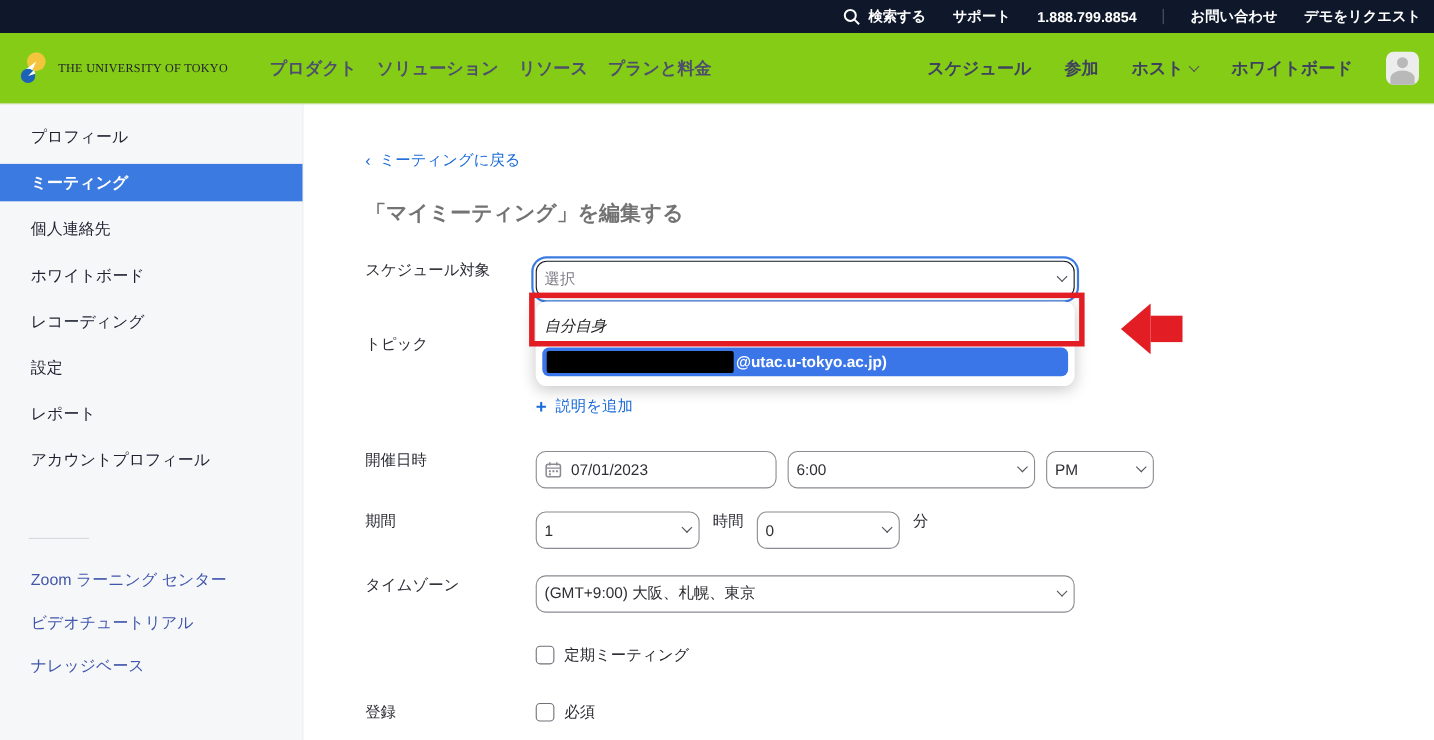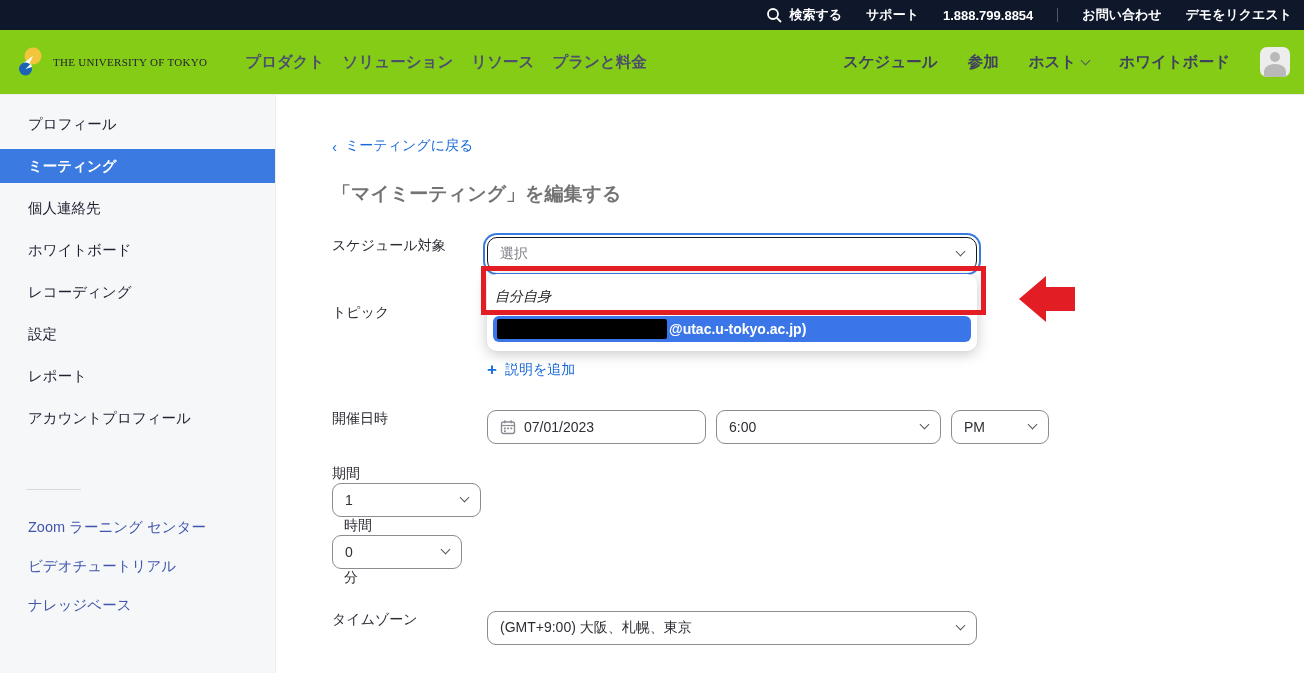--- a/index.html
+++ b/index.html
@@ -51,21 +51,21 @@
     font-size:14px; text-decoration:none; }
   .bc-chev { font-size:15px; line-height:1; }
   .page-title { margin-top:25px; font-size:19px; font-weight:700; color:#737373; }
 
   .form { margin-top:30px; }
   .frow { display:flex; position:relative; }
   .flabel { width:155px; flex-shrink:0; font-size:14px; color:#2a2b33; }
 
   .select, .field { height:34px; background:#fff; border:1px solid #8b8b92;
     border-radius:9px; display:flex; align-items:center; justify-content:space-between;
-    gap:8px; padding:0 12px; font-size:14px; color:#2e2e34; cursor:pointer; }
+    gap:8px; padding:0 7px; font-size:14px; color:#2e2e34; cursor:pointer; }
   .field { justify-content:flex-start; cursor:text; }
   .placeholder { color:#7c7c85; }
   .select.focused { border:1.5px solid #16181d; border-radius:10px;
     box-shadow:0 0 0 2px #fff, 0 0 0 4px #3b7ae0; }
 
   .w-schedule { width:490px; }
   .w-date { width:219px; }
   .w-time { width:225px; margin-left:10px; }
   .w-ampm { width:98px; margin-left:10px; }
   .w-durh { width:149px; }
@@ -101,21 +101,21 @@
 
   .checkbox { width:17px; height:17px; border:1.5px solid #70707a; border-radius:4px;
     background:#fff; cursor:pointer; flex-shrink:0; }
   .cb-label { margin-left:9px; font-size:14px; color:#26262c; }
 
   
   .r-schedule { margin-top:0; }
   .r-topic { margin-top:33px; height:18px; align-items:flex-start; }
   .r-adddesc { margin-top:39px; }
   .r-when { margin-top:31px; }
-  .r-duration { margin-top:21px;flex-direction:column; }
+  .r-duration { margin-top:21px; }
   .r-tz { margin-top:24px; }
   .r-recurring { margin-top:30px; }
   .r-registration { margin-top:34px; }
 </style>
 </head>
 <body>
 
 <div class="topbar">
   <span class="topbar-search">
     <svg width="17" height="17" viewBox="0 0 17 17">

